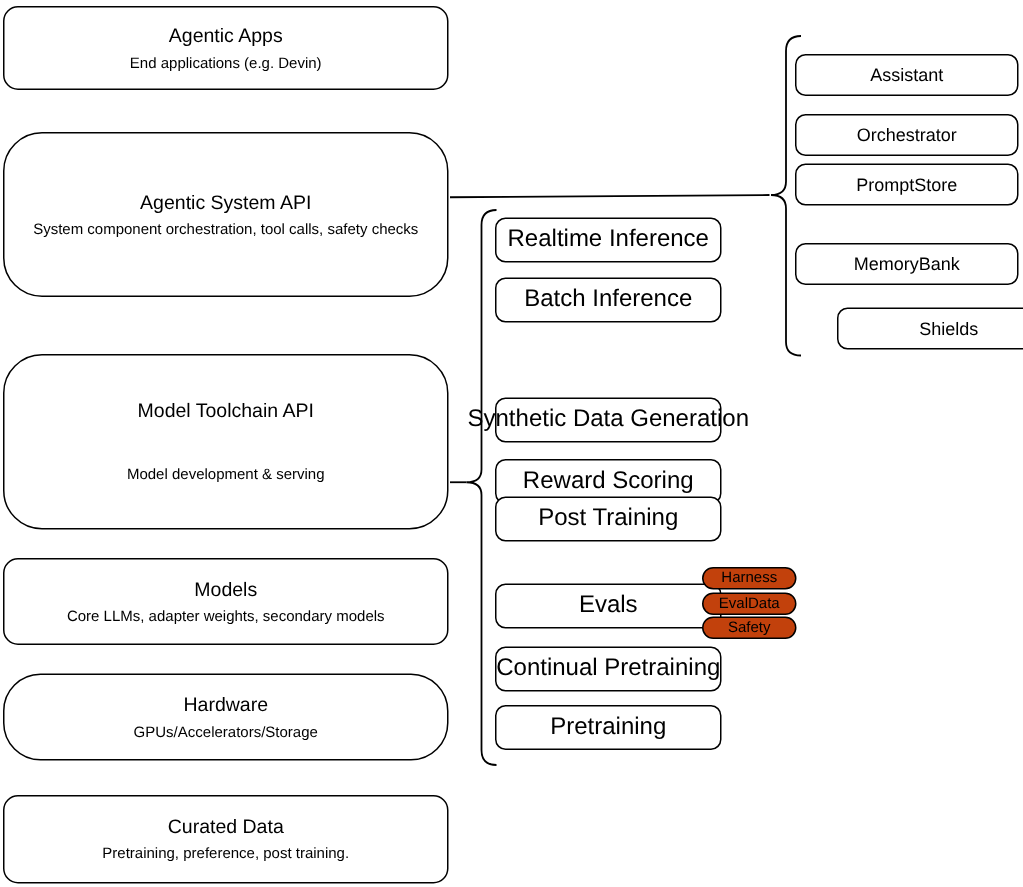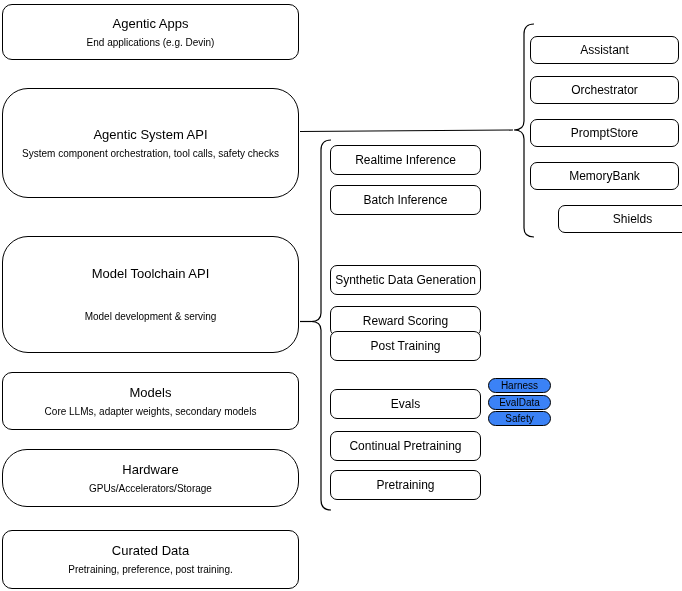--- a/index.html
+++ b/index.html
@@ -32,31 +32,31 @@
     justify-content: center;
     text-align: center;
     z-index: 2;
   }
   .left-node { left: 2px; width: 297px; border-radius: 10px; }
   .left-node.big { border-radius: 26px; }
   .node-title { font-size: 13px; line-height: 16px; white-space: nowrap; }
   .node-sub { font-size: 10px; line-height: 13px; margin-top: 4px; white-space: nowrap; }
   .mid-node {
     left: 330px; width: 151px; height: 30px;
-    border-radius: 7px; font-size: 12px; white-space: nowrap;
+    border-radius: 7px; font-size: 16px; white-space: nowrap;
   }
   .right-node {
     left: 530px; width: 149px; height: 28px;
     border-radius: 7px; font-size: 12px; white-space: nowrap;
   }
   .pill {
     position: absolute;
-    left: 488px; width: 63px; height: 15px;
+    left: 468px; width: 63px; height: 15px;
     box-sizing: border-box;
-    background: #3b82f6;
+    background: #c2410c;
     border: 1px solid #000000;
     border-radius: 8px;
     font-size: 10px;
     line-height: 13px;
     display: flex;
     align-items: center;
     justify-content: center;
     white-space: nowrap;
     z-index: 3;
   }
@@ -141,21 +141,21 @@
   <div class="pill" style="top:411px;">
     <span>Safety</span>
   </div>
 
   <div class="node right-node" style="top:36px;">
     <span>Assistant</span>
   </div>
   <div class="node right-node" style="top:76px;">
     <span>Orchestrator</span>
   </div>
-  <div class="node right-node" style="top:119px;text-align:center;">
+  <div class="node right-node" style="top:109px;text-align:center;">
     <span>PromptStore</span>
   </div>
   <div class="node right-node" style="top:162px;">
     <span>MemoryBank</span>
   </div>
   <div class="node right-node" style="top:205px;margin-left:28px;">
     <span>Shields</span>
   </div>
 
 </div>

